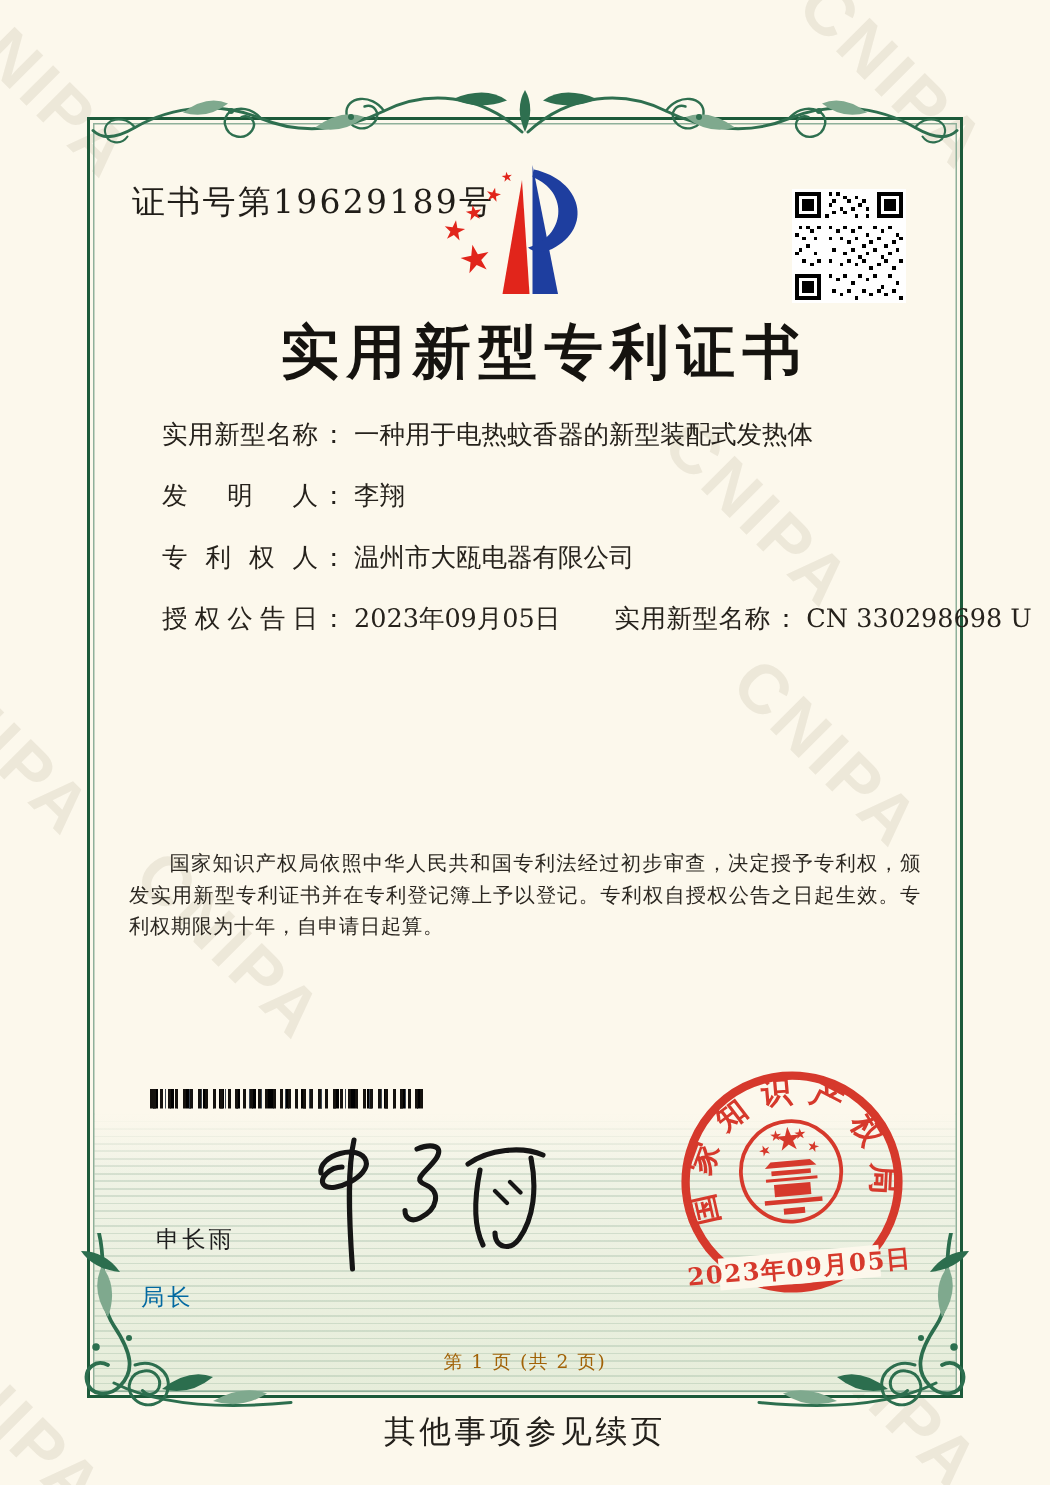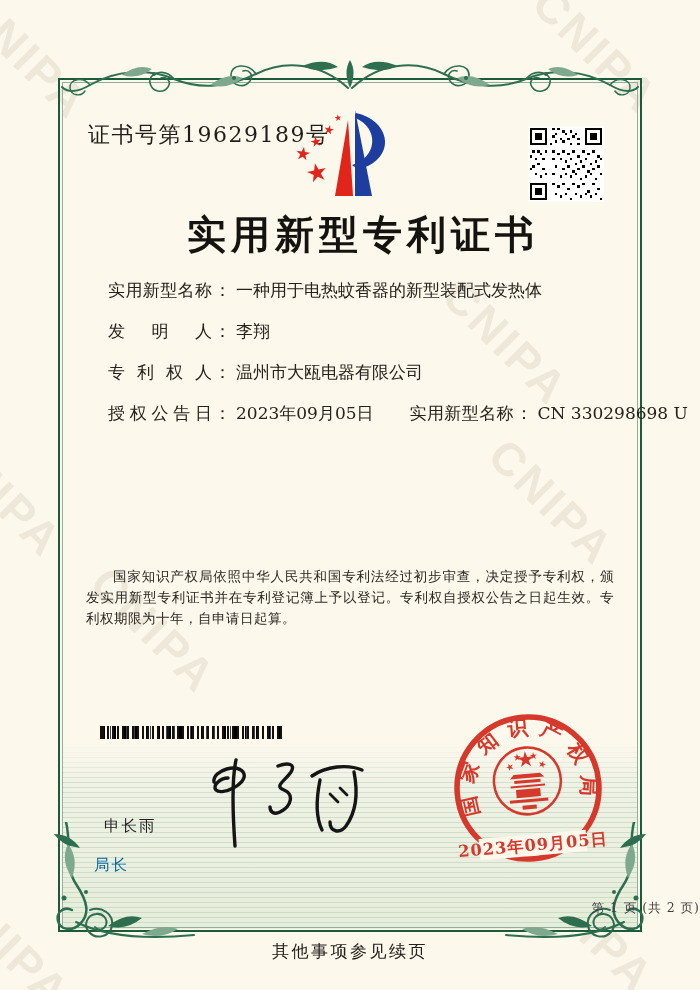--- a/index.html
+++ b/index.html
@@ -41,23 +41,23 @@
                  repeating-linear-gradient(90deg,#000 0 3px,transparent 3px 11px);}
   
   .sig-title{position:absolute;left:94px;top:823px;font:500 15.5px "Liberation Sans",sans-serif;
       letter-spacing:2px;z-index:3;color:#0369a1;margin-top:32px;}
   .sig-name{position:absolute;left:104px;top:816px;font:500 15.5px "Liberation Sans",sans-serif;
       letter-spacing:2px;z-index:3;color:#1f1f1f;}
   .sig-hand{position:absolute;left:192px;top:752px;z-index:3;}
   
   .seal{position:absolute;left:452px;top:712px;z-index:4;transform:rotate(-5deg);}
   
-  .page-info{position:absolute;left:0;right:0;top:900px;text-align:right;font-size:12.5px;
-      letter-spacing:1px;color:#404040;z-index:3;}
-  .bottom-note{position:absolute;left:0;right:0;top:940px;text-align:center;font-size:17px;
+  .page-info{position:absolute;left:0;right:0;top:900px;text-align:center;font-size:12.5px;
+      letter-spacing:1px;color:#a16207;z-index:3;}
+  .bottom-note{position:absolute;left:0;right:0;top:940px;text-align:center;font-size:21px;
       letter-spacing:2.5px;color:#23201b;z-index:3;}
   
   .orn-top{position:absolute;left:58px;top:54px;z-index:3;}
   .orn-bl{position:absolute;left:46px;top:822px;z-index:3;}
   .orn-br{position:absolute;left:504px;top:822px;z-index:3;}
   svg{display:block;}
 </style>
 </head>
 <body>
 

